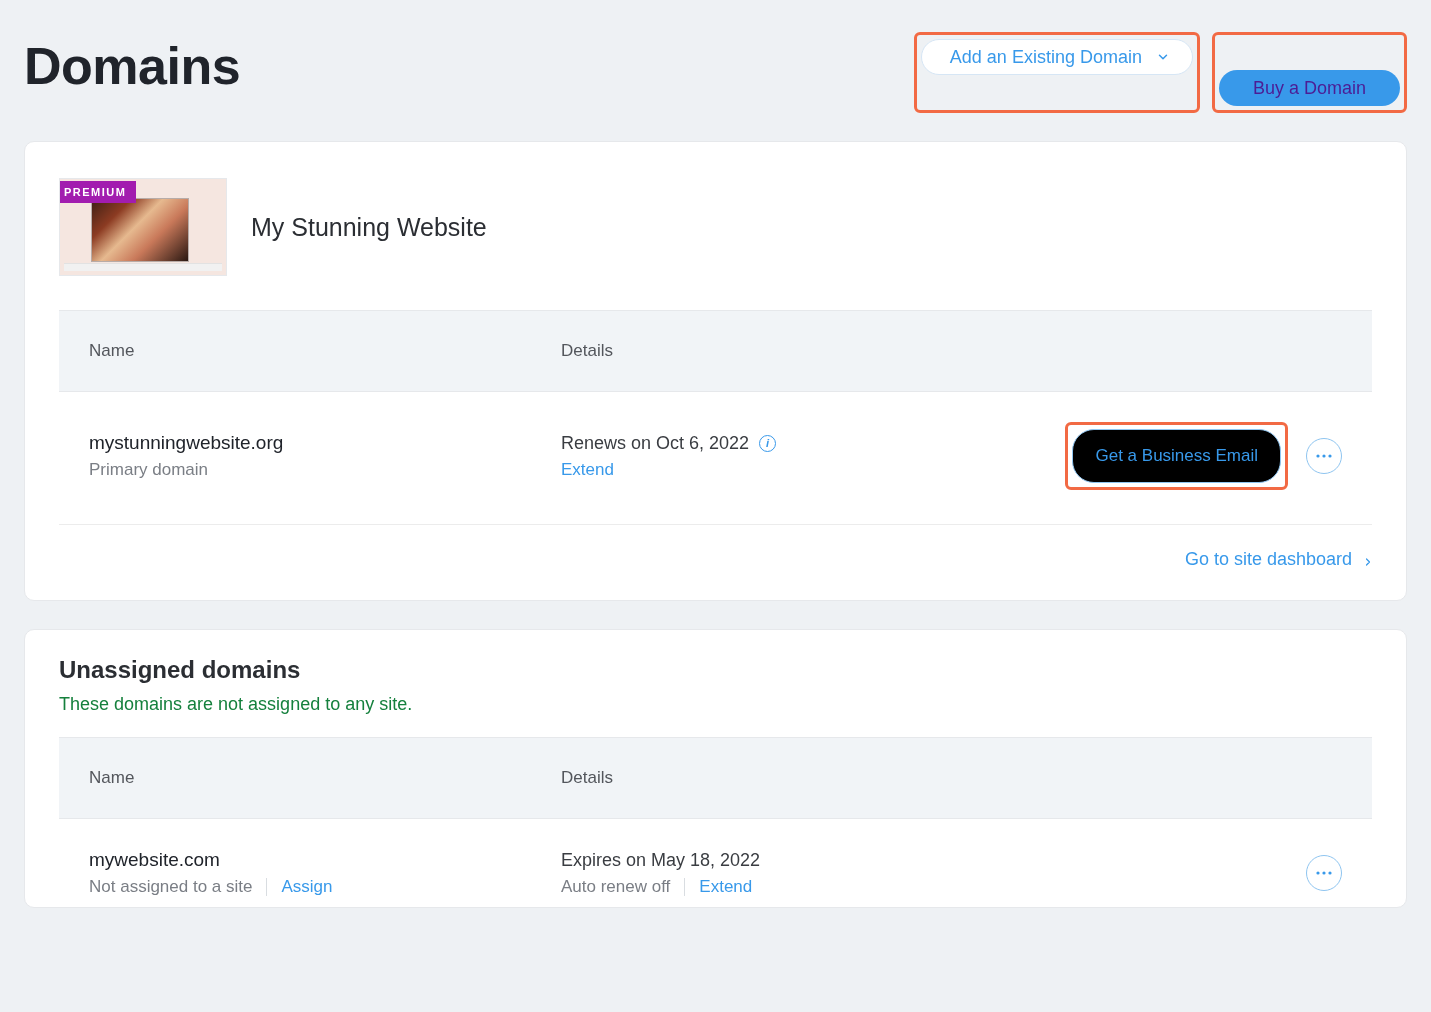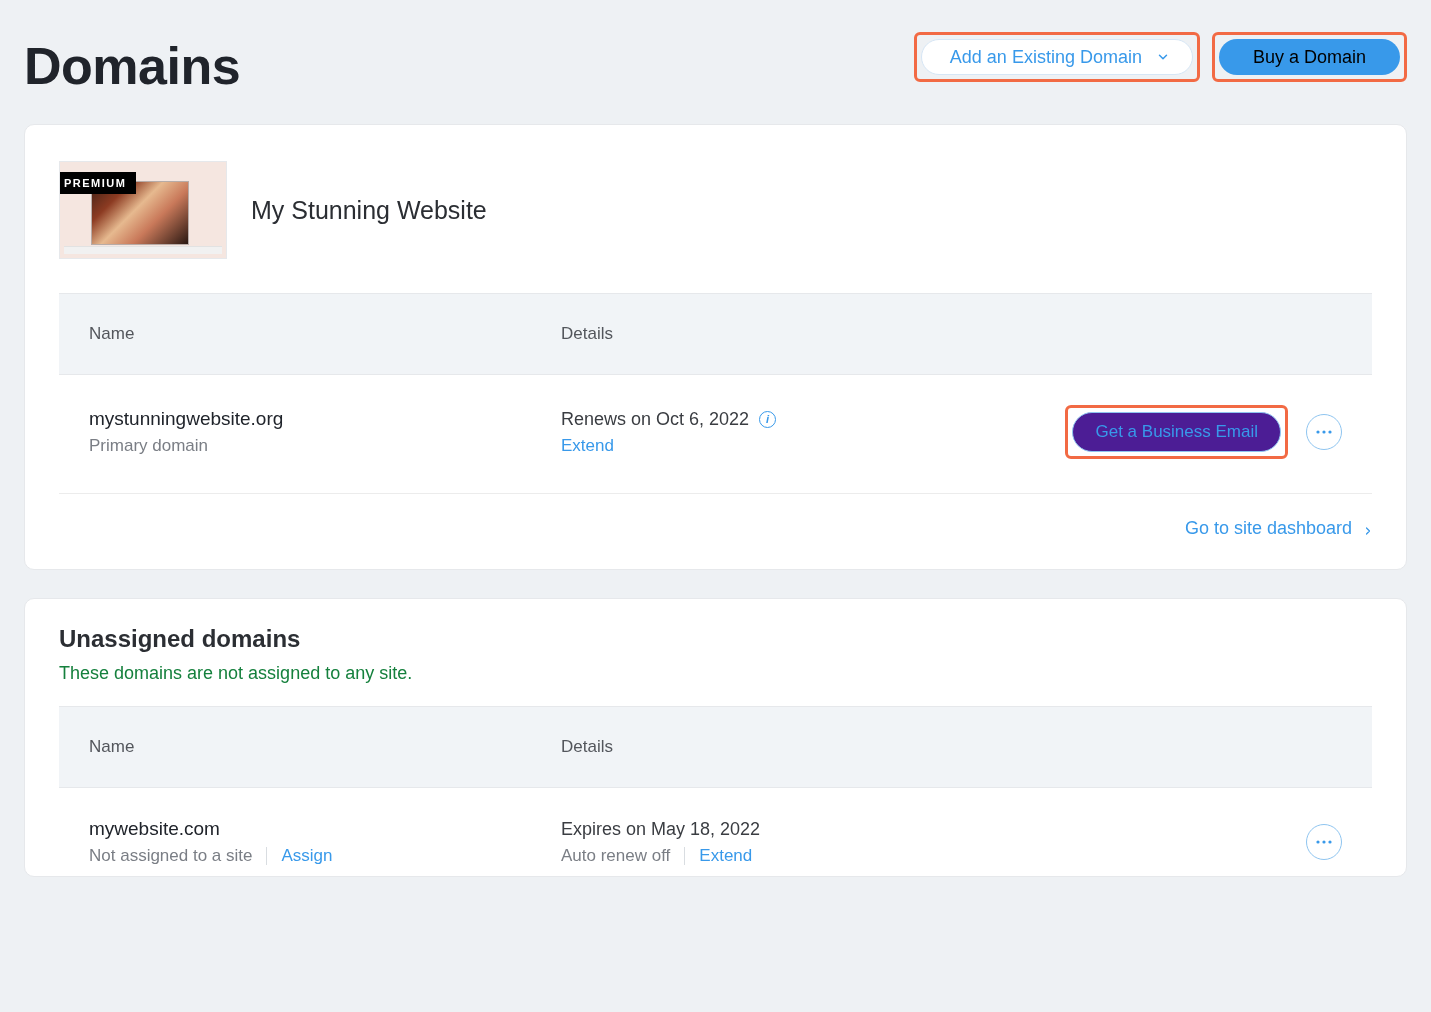--- a/index.html
+++ b/index.html
@@ -61,22 +61,23 @@
   }
   .btn-outline-blue {
     background: #ffffff;
     color: #3899ea;
     border: 1px solid #d6e6f5;
     gap: 14px;
     padding: 0 22px 0 28px;
   }
   .btn-solid-blue {
     background: #3899ea;
-    color: #000000;
+    color: #4c1d95;
     padding: 4px 34px;
+    margin-top: 31px;
   }
   .chev-down {
     width: 14px; height: 14px;
     display: inline-block;
   }
   .chev-down svg { display:block; }
 
   
   .card {
     background: #ffffff;
@@ -110,22 +111,22 @@
     box-shadow: 0 0 0 1px rgba(0,0,0,0.25);
   }
   .thumb-bar {
     position: absolute;
     bottom: 4px; left: 4px; right: 4px; height: 8px;
     background: #f1f1f1;
     border-top: 1px solid #e2e2e2;
   }
   .badge-premium {
     position: absolute;
-    top: 10px; left: -6px;
-    background: #000000;
+    top: 2px; left: -6px;
+    background: #a21caf;
     color: #ffffff;
     font-size: 11px;
     font-weight: 700;
     letter-spacing: 1.5px;
     padding: 5px 10px;
   }
   .site-name {
     font-size: 25px;
     font-weight: 500;
     color: #2b2e33;
@@ -196,24 +197,24 @@
   }
 
   .cell-actions {
     flex: 0 0 auto;
     display: flex;
     align-items: center;
     gap: 18px;
   }
   .pill-outline {
     border: 1px solid #8fc5f0;
-    background: #4c1d95;
+    background: #000000;
     color: #3899ea;
     border-radius: 22px;
-    height: 40px;
+    height: 54px;
     padding: 0 22px;
     font-size: 17px;
     display: inline-flex;
     align-items: center;
     cursor: pointer;
   }
   .more-btn {
     width: 36px; height: 36px; border-radius: 50%;
     border: 1px solid #8fc5f0;
     background: #ffffff;

